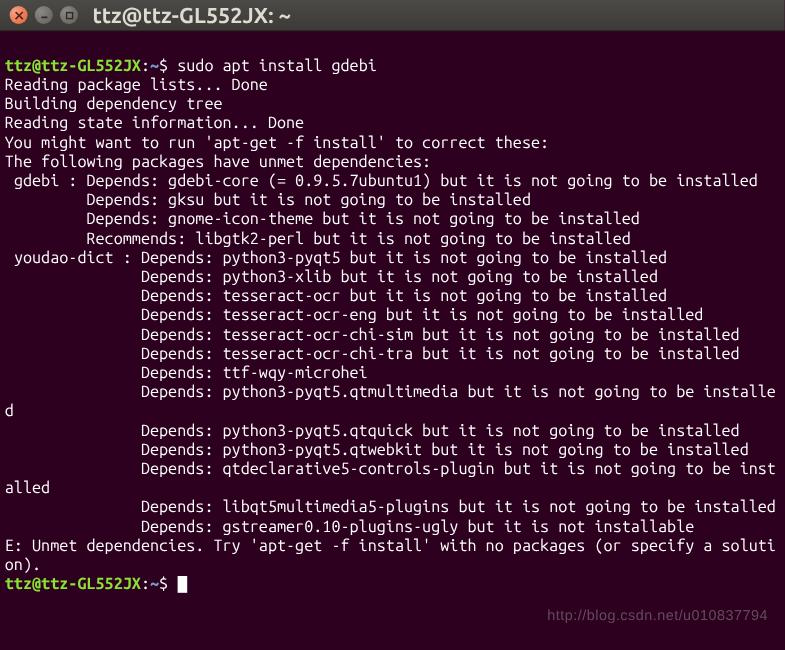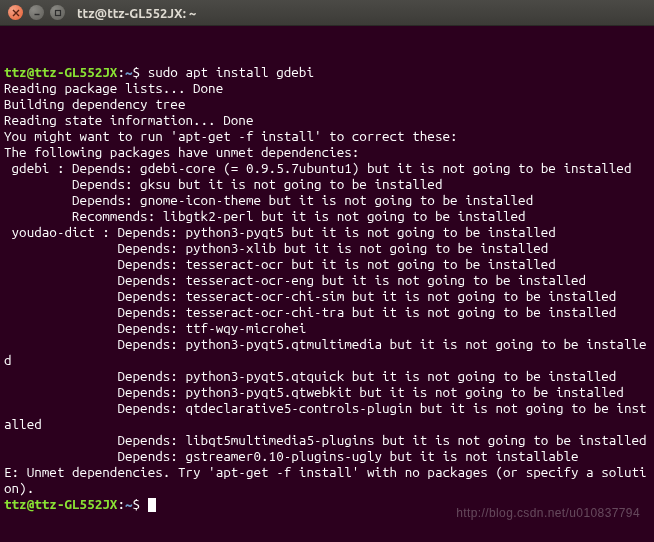--- a/index.html
+++ b/index.html
@@ -39,31 +39,30 @@
       font-size: 10px;
       color: #3a3a3a;
       cursor: pointer;
     }
     .btn-close { background: radial-gradient(circle at 30% 30%, #f5a185, #e55f33); }
     .btn-min { background: radial-gradient(circle at 30% 30%, #8a8984, #5f5e59); }
     .btn-max { background: radial-gradient(circle at 30% 30%, #8a8984, #5f5e59); }
     .title-text {
       color: #dfdbd2;
       font-family: "Ubuntu", sans-serif;
-      font-size: 13px;
+      font-size: 18px;
       font-weight: bold;
       margin-left: 4px;
     }
     .terminal {
-      padding: 2px 4px;
+      padding: 20px 4px;
       color: #ffffff;
       line-height: 16px;
       white-space: pre-wrap;
       word-break: break-all;
-      margin-top: 36px;
     }
     .prompt-user { color: #8ae234; font-weight: bold; }
     .prompt-path { color: #729fcf; font-weight: bold; }
     .prompt-white { color: #ffffff; }
     .cursor {
       display: inline-block;
       width: 8px;
       height: 14px;
       background: #ffffff;
       vertical-align: text-bottom;

